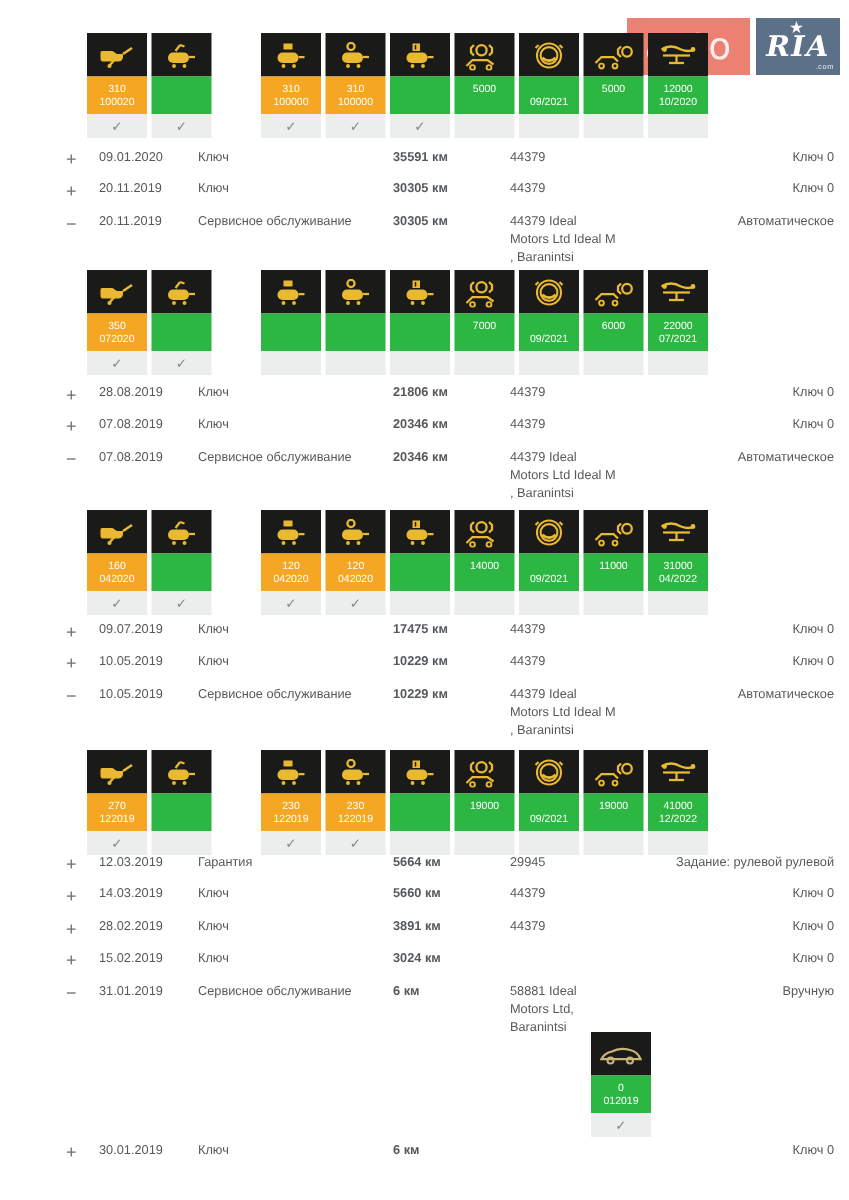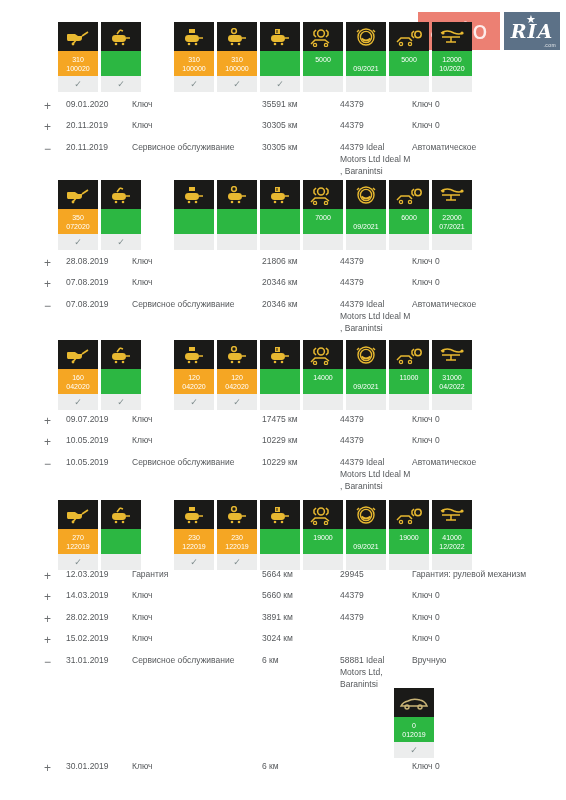--- a/index.html
+++ b/index.html
@@ -107,23 +107,23 @@
     color: #56595c;
   }
   .rec-table td {
     padding: 2px 0 2px 0;
     vertical-align: top;
     line-height: 1.45;
   }
   .c-sign  { width: 22px; font-size: 12px; color: #6b6e70; text-align: left; padding-left: 2px; }
   .c-date  { width: 66px; }
   .c-type  { width: 130px; }
-  .c-km    { width: 78px; }
+  .c-km    { width: 78px; font-weight: bold; }
   .c-code  { width: 72px; margin-left: 28px; }
-  .c-note  { width: auto; }
+  .c-note  { width: auto; text-align: right; }
 </style>
 </head>
 <body>
 
 <div id="page">
 
   <div class="brand">
     <div class="brand-auto">auto</div>
     <div class="brand-ria">
       <span class="ria-star">★</span>
@@ -912,21 +912,21 @@
       </tbody>
     </table>
     <table class="rec-table" style="top: 566px;">
       <tbody>
         <tr>
           <td class="c-sign">+</td>
           <td class="c-date">12.03.2019</td>
           <td class="c-type">Гарантия</td>
           <td class="c-km">5664 км</td>
           <td class="c-code">29945</td>
-          <td class="c-note">Гарантия: рулевой механизм</td>
+          <td class="c-note">Задание: рулевой рулевой</td>
         </tr>
         <tr>
           <td class="c-sign">+</td>
           <td class="c-date">14.03.2019</td>
           <td class="c-type">Ключ</td>
           <td class="c-km">5660 км</td>
           <td class="c-code">44379</td>
           <td class="c-note">Ключ 0</td>
         </tr>
         <tr>

